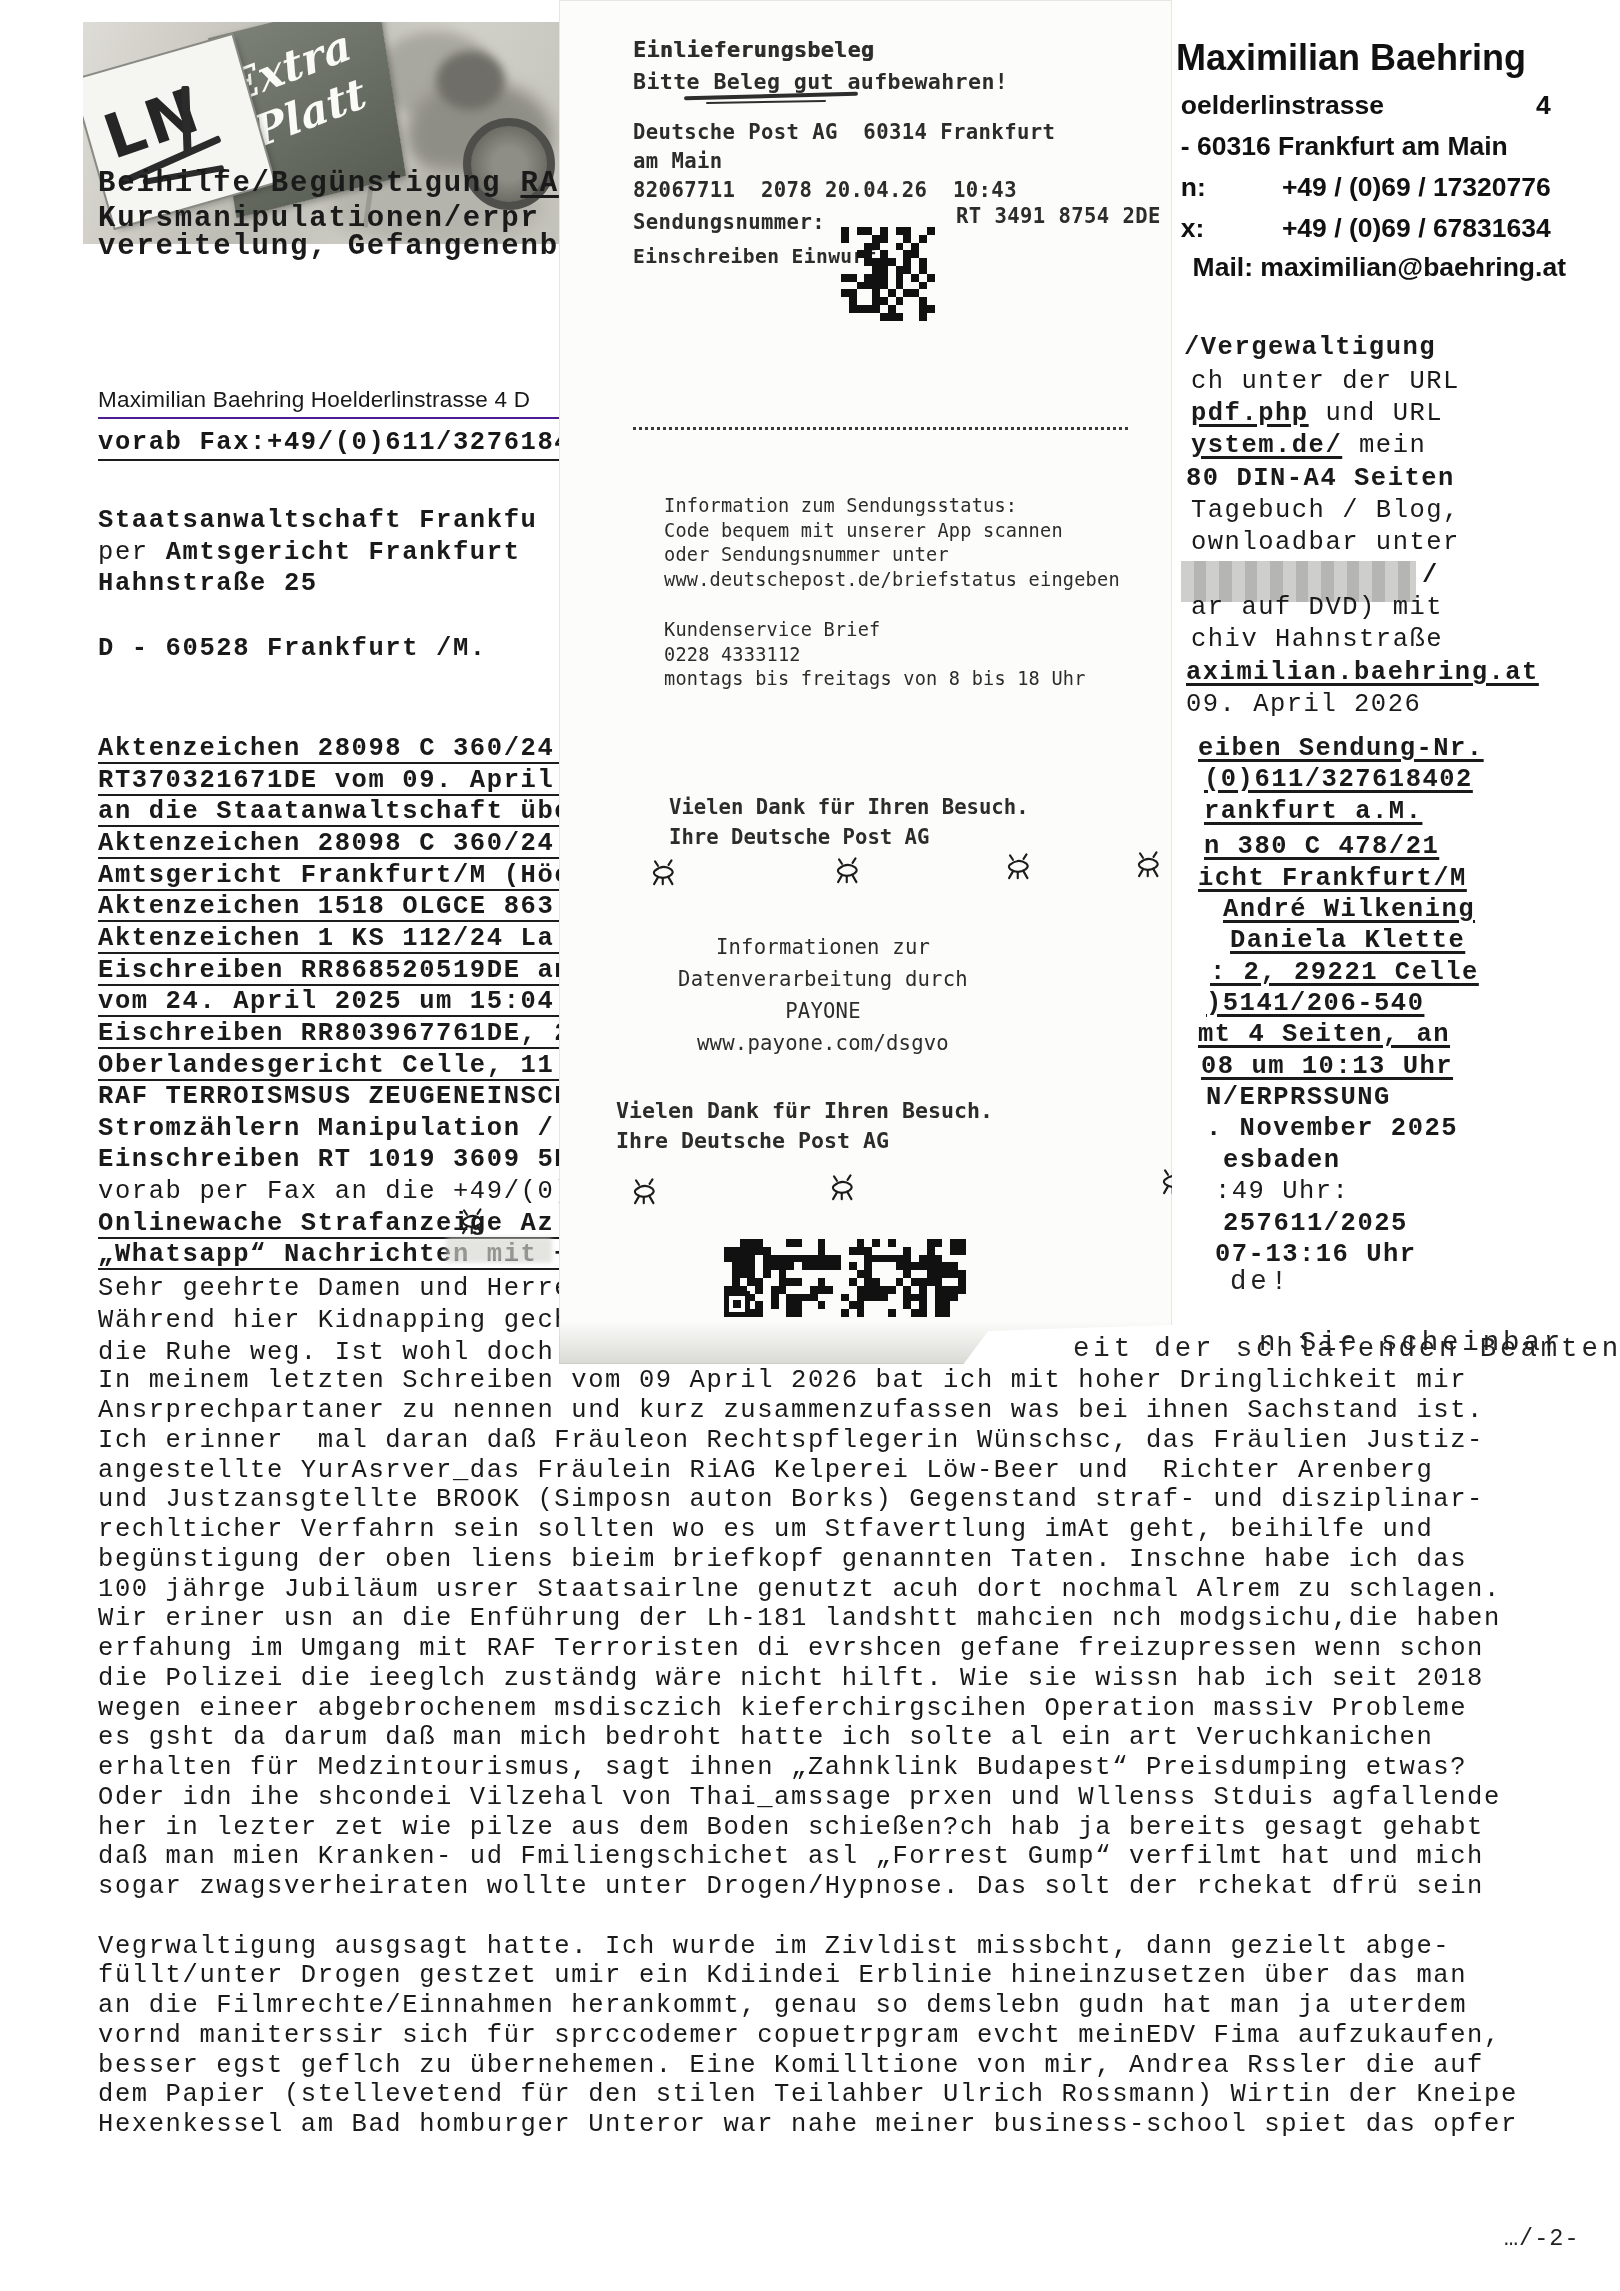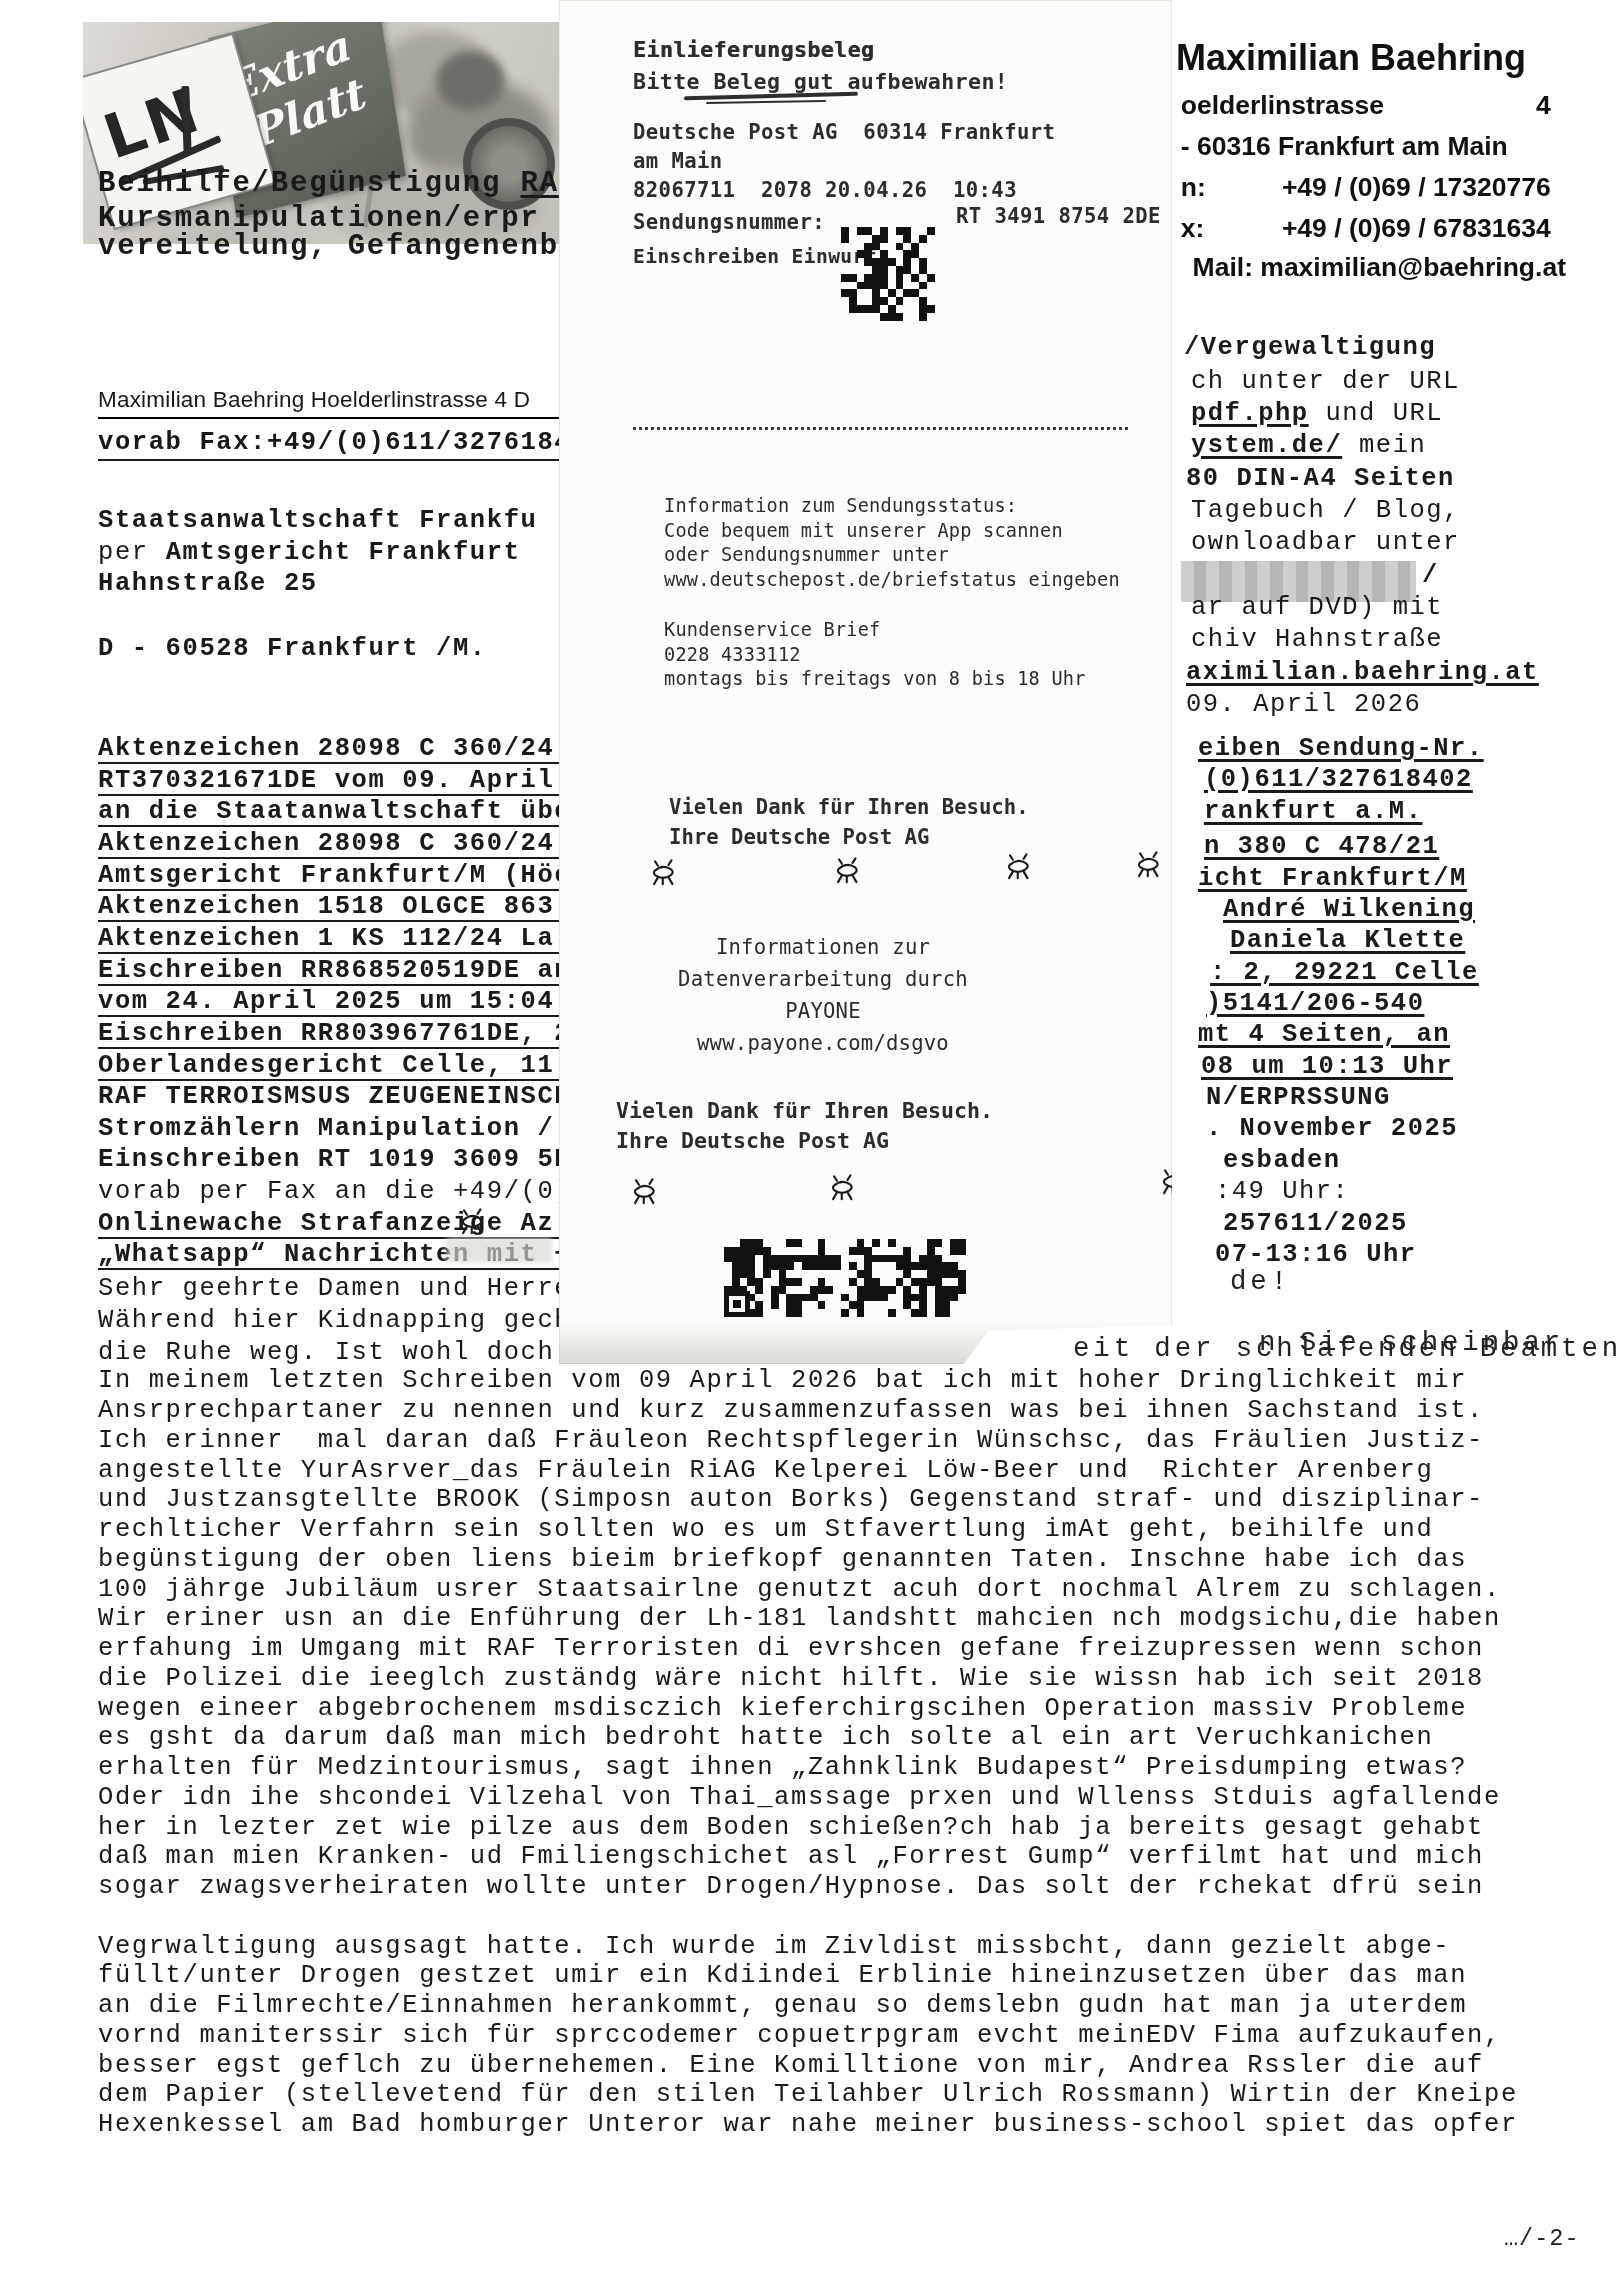--- a/index.html
+++ b/index.html
@@ -107,21 +107,21 @@
     </div>
     <div class="lh-row" style="top:184px;">
       <span>x:</span>
       <span>+49 / (0)69 / 67831634</span>
     </div>
     <div class="lh-row" style="top:223px;padding-left:11.8px;justify-content:flex-start;">
       <span>Mail: maximilian@baehring.at</span>
     </div>
   </div>
 
-  <div class="abs mono cut" id="sender-line" style="left:98px;top:387px;font-family:'Liberation Sans',sans-serif;font-size:22.5px;letter-spacing:0.2px;border-bottom:2px solid #000000;height:30px;">Maximilian Baehring Hoelderlinstrasse 4 D</div>
+  <div class="abs mono cut" id="sender-line" style="left:98px;top:387px;font-family:'Liberation Sans',sans-serif;font-size:22.5px;letter-spacing:0.2px;border-bottom:2px solid #4c1d95;height:30px;">Maximilian Baehring Hoelderlinstrasse 4 D</div>
   <div class="abs mono cut b" id="vorab-line" style="left:98px;top:428px;font-size:25.5px;letter-spacing:1.6px;border-bottom:2.5px solid #1c1c1c;height:31px;">vorab Fax:+49/(0)611/32761840</div>
 
   <div class="smudge" style="left:931px;top:907px;width:76px;height:19.6px;"></div>
   <div class="smudge" style="left:446px;top:1237px;width:106px;height:25.5px;"></div>
   <div class="smudge" style="left:923px;top:1229px;width:116px;height:29px;"></div>
 
   <div id="receipt">
     <div class="rc-line" style="left:74px;top:37px;font-size:21.6px;text-shadow:0.6px 0 0 #555;">Einlieferungsbeleg</div>
     <div class="rc-line" style="left:74px;top:69px;font-size:21.6px;">Bitte Beleg gut aufbewahren!</div>
     <div class="strike" style="left:125px;top:94px;width:174px;height:3.9px;transform:rotate(-1.5deg);"></div>

